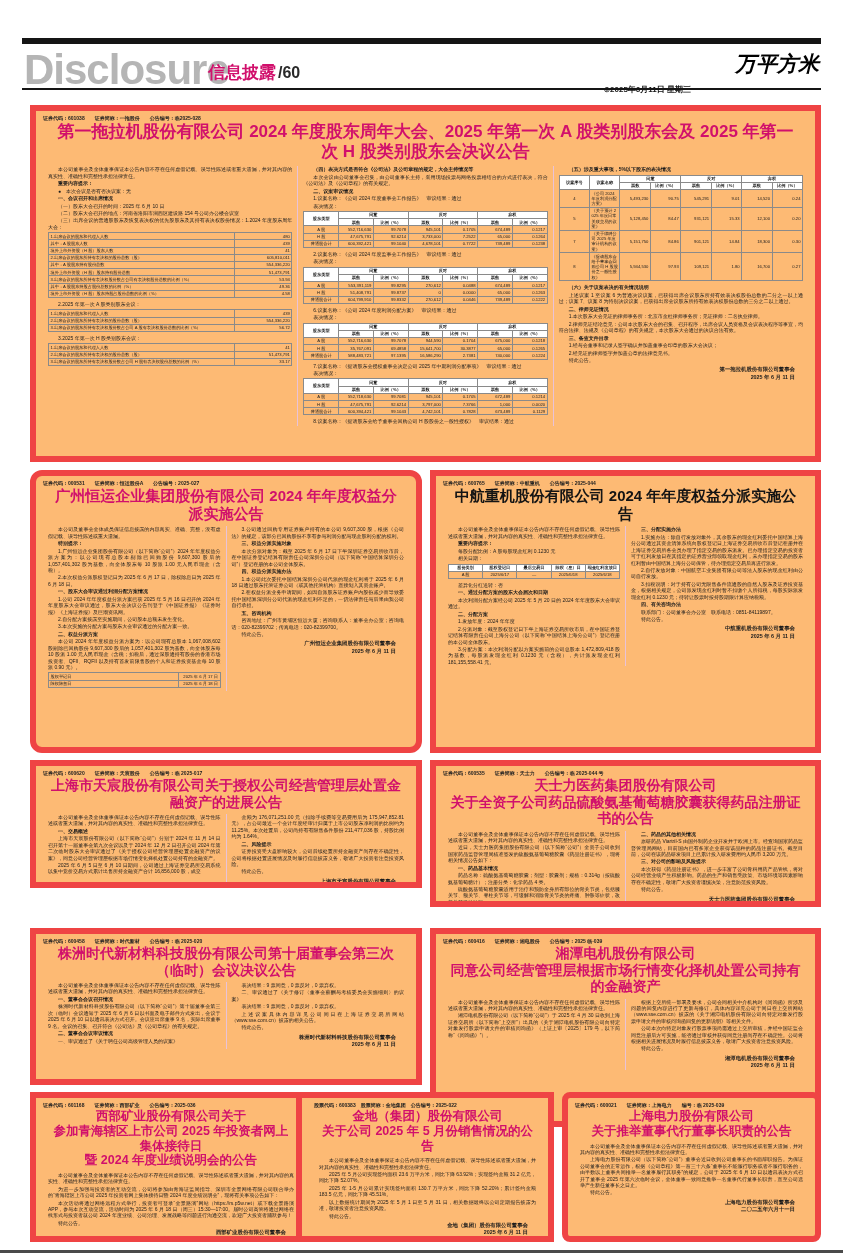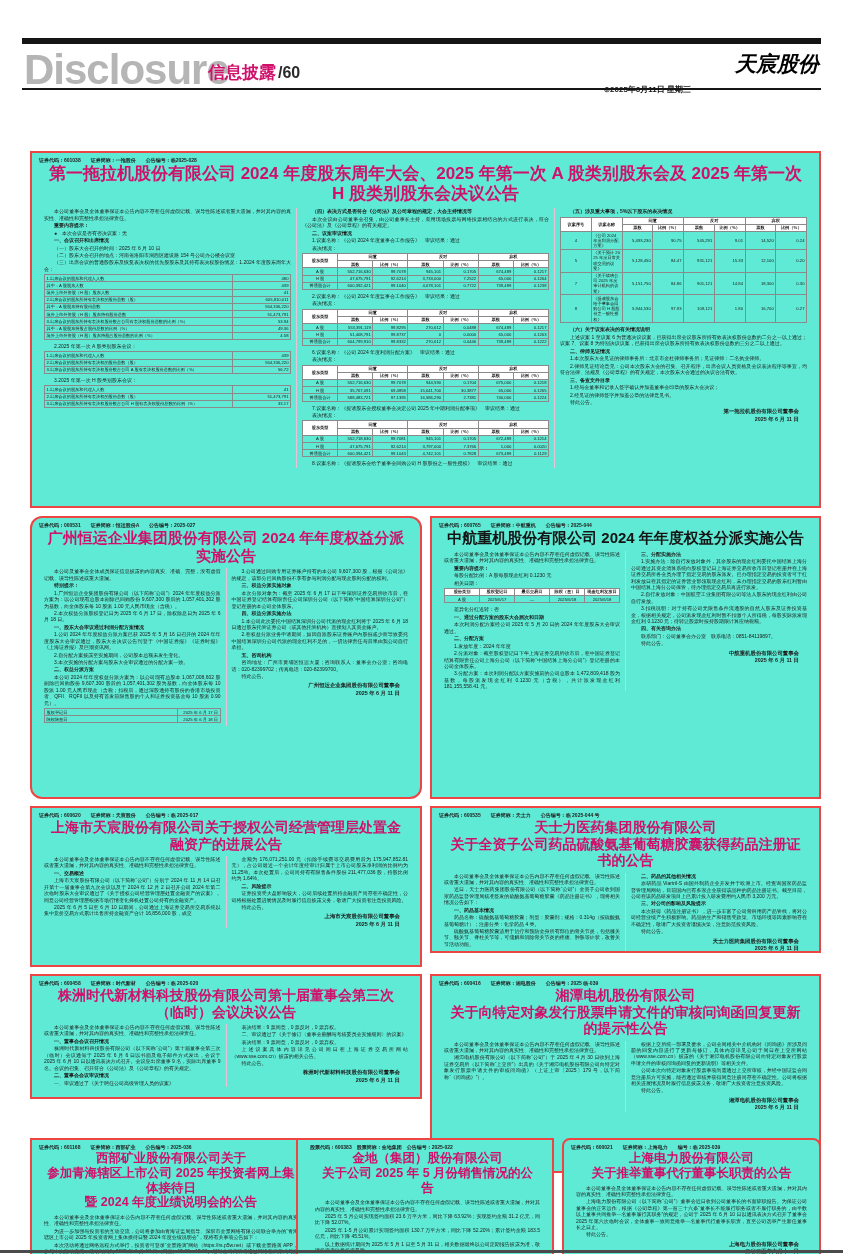--- a/index.html
+++ b/index.html
@@ -10,22 +10,22 @@
          letter-spacing:-1px;}
   .section-wrap{position:absolute;left:208px;top:61px;}
   .section-title{font-size:17px;font-weight:bold;color:#d1106c;}
   .page-no{font-size:16px;font-weight:bold;color:#2a2a2a;margin-left:2px;}
   .issue-date{position:absolute;right:152px;top:61px;font-size:8px;font-weight:bold;color:#111;margin-top:23px;}
   .paper-name{position:absolute;right:24px;top:50px;font-size:21px;font-weight:bold;
               font-family:"DejaVu Serif",serif;font-style:italic;color:#000;}
   .headrule{position:absolute;left:22px;right:22px;top:88px;height:2px;background:#151515;}
   .botrule{position:absolute;left:0;right:0;bottom:1px;height:3px;background:#4a4a4a;}
 
-  .ann-box{position:absolute;border:2px solid #ef4444;background:#5eead4;
-           padding:4px 7px;box-sizing:border-box;overflow:hidden;margin-top:46px;}
+  .ann-box{position:absolute;border:6px solid #ef4444;background:#fdba74;
+           padding:4px 7px;box-sizing:border-box;overflow:hidden;}
   .code-line{font-size:5px;font-weight:bold;color:#222;white-space:nowrap;}
   .ann-title{text-align:center;color:#d1106c;font-weight:bold;line-height:1.18;margin:1px 6px 4px;}
   .ann-title.black{color:#141414;}
   .cols{display:flex;align-items:stretch;}
   .col{flex:1;min-width:0;padding:0 5px;}
   .col + .col{border-left:1px solid #e9c2d8;}
   .p{font-size:5px;line-height:6.4px;text-align:justify;text-indent:10px;margin:0 0 1px;}
   .h{font-size:5px;line-height:6.6px;font-weight:bold;text-indent:10px;margin:0 0 1px;}
   .t{width:100%;border-collapse:collapse;margin:2px 0 3px;table-layout:fixed;}
   .t th,.t td{border:0.5px solid #8a8a8a;font-size:4.2px;line-height:5.2px;
@@ -39,21 +39,21 @@
 </style>
 </head>
 <body>
 
 <div class="topbar"></div>
 <div class="brand">Disclosure</div>
 <div class="section-wrap">
   <span class="section-title">信息披露</span><span class="page-no">/60</span>
 </div>
 <div class="issue-date">⊙2025年6月11日 星期三</div>
-<div class="paper-name">天宸股份</div>
+<div class="paper-name">万平方米</div>
 <div class="headrule"></div>
 <div id="boxes">
     <div class="ann-box" style="left: 30px; top: 105px; width: 791px; height: 357px;">
       <div class="code-line">证券代码：601038　　证券简称：一拖股份　　公告编号：临2025-028</div>
       <div class="ann-title" style="font-size: 17px;">
         <div>第一拖拉机股份有限公司 2024 年度股东周年大会、2025 年第一次 A 股类别股东会及 2025 年第一次 H 股类别股东会决议公告</div>
       </div>
       <div class="cols">
         <div class="col">
           <div class="p">本公司董事会及全体董事保证本公告内容不存在任何虚假记载、误导性陈述或者重大遗漏，并对其内容的真实性、准确性和完整性承担法律责任。</div>
@@ -501,21 +501,21 @@
           <div class="h">四、有关咨询办法</div>
           <div class="p">联系部门：公司董事会办公室　联系电话：0851-84119897。</div>
           <div class="p">特此公告。</div>
           <div class="sig">
             <div>中航重机股份有限公司董事会</div>
             <div>2025 年 6 月 11 日</div>
           </div>
         </div>
       </div>
     </div>
-    <div class="ann-box" style="left: 30px; top: 760px; width: 392px; height: 161px;">
+    <div class="ann-box" style="left: 30px; top: 760px; width: 392px; height: 128px;">
       <div class="code-line">证券代码：600620　　证券简称：天宸股份　　公告编号：临 2025-017</div>
       <div class="ann-title" style="font-size: 14px;">
         <div>上海市天宸股份有限公司关于授权公司经营管理层处置金融资产的进展公告</div>
       </div>
       <div class="cols">
         <div class="col">
           <div class="p">本公司董事会及全体董事保证本公告内容不存在任何虚假记载、误导性陈述或者重大遗漏，并对其内容的真实性、准确性和完整性承担法律责任。</div>
           <div class="h">一、交易概述</div>
           <div class="p">上海市天宸股份有限公司（以下简称“公司”）分别于 2024 年 11 月 14 日召开第十一届董事会第九次会议以及于 2024 年 12 月 2 日召开公司 2024 年第二次临时股东大会审议通过了《关于授权公司经营管理层处置金融资产的议案》，同意公司经营管理层根据市场行情变化择机处置公司持有的金融资产。</div>
           <div class="p">2025 年 6 月 5 日至 6 月 10 日期间，公司通过上海证券交易所交易系统以集中竞价交易方式累计出售所持金融资产合计 16,856,000 股，成交</div>
@@ -552,21 +552,21 @@
           <div class="h">三、对公司的影响及风险提示</div>
           <div class="p">本次获得《药品注册证书》，进一步丰富了公司骨科用药产品管线，将对公司经营业绩产生积极影响。药品的生产和销售受政策、市场环境等因素影响存在不确定性，敬请广大投资者谨慎决策，注意防范投资风险。</div>
           <div class="p">特此公告。</div>
           <div class="sig">
             <div>天士力医药集团股份有限公司董事会</div>
             <div>2025 年 6 月 11 日</div>
           </div>
         </div>
       </div>
     </div>
-    <div class="ann-box" style="left: 30px; top: 928px; width: 392px; height: 125px;">
+    <div class="ann-box" style="left: 30px; top: 928px; width: 392px; height: 157px;">
       <div class="code-line">证券代码：600458　　证券简称：时代新材　　公告编号：临 2025-020</div>
       <div class="ann-title" style="font-size: 14px;">
         <div>株洲时代新材料科技股份有限公司第十届董事会第三次（临时）会议决议公告</div>
       </div>
       <div class="cols">
         <div class="col">
           <div class="p">本公司董事会及全体董事保证本公告内容不存在任何虚假记载、误导性陈述或者重大遗漏，并对其内容的真实性、准确性和完整性承担法律责任。</div>
           <div class="h">一、董事会会议召开情况</div>
           <div class="p">株洲时代新材料科技股份有限公司（以下简称“公司”）第十届董事会第三次（临时）会议通知于 2025 年 6 月 6 日以书面及电子邮件方式发出，会议于 2025 年 6 月 10 日以通讯表决方式召开。会议应出席董事 9 名，实际出席董事 9 名。会议的召集、召开符合《公司法》及《公司章程》的有关规定。</div>
           <div class="h">二、董事会会议审议情况</div>
@@ -582,21 +582,21 @@
             <div>株洲时代新材料科技股份有限公司董事会</div>
             <div>2025 年 6 月 11 日</div>
           </div>
         </div>
       </div>
     </div>
     <div class="ann-box" style="left: 430px; top: 928px; width: 391px; height: 199px;">
       <div class="code-line">证券代码：600416　　证券简称：湘电股份　　公告编号：2025 临-039</div>
       <div class="ann-title" style="font-size: 14px;">
         <div>湘潭电机股份有限公司</div>
-        <div>关于向特定对象发行股票申请文件的审核问询函回复更新的提示性公告</div>
+        <div>同意公司经营管理层根据市场行情变化择机处置公司持有的金融资产</div>
       </div>
       <div class="cols">
         <div class="col">
           <div class="p">本公司董事会及全体董事保证本公告内容不存在任何虚假记载、误导性陈述或者重大遗漏，并对其内容的真实性、准确性和完整性承担法律责任。</div>
           <div class="p">湘潭电机股份有限公司（以下简称“公司”）于 2025 年 4 月 30 日收到上海证券交易所（以下简称“上交所”）出具的《关于湘潭电机股份有限公司向特定对象发行股票申请文件的审核问询函》（上证上审〔2025〕179 号，以下简称“《问询函》”）。</div>
         </div>
         <div class="col">
           <div class="p">根据上交所统一部署及要求，公司会同相关中介机构对《问询函》所涉及问题的回复内容进行了更新与修订，具体内容详见公司于同日在上交所网站（www.sse.com.cn）披露的《关于湘潭电机股份有限公司向特定对象发行股票申请文件的审核问询函回复的更新说明》等相关文件。</div>
           <div class="p">公司本次向特定对象发行股票事项尚需通过上交所审核，并经中国证监会同意注册后方可实施，能否通过审核并获得同意注册尚存在不确定性。公司将根据相关进展情况及时履行信息披露义务，敬请广大投资者注意投资风险。</div>
           <div class="p">特此公告。</div>

